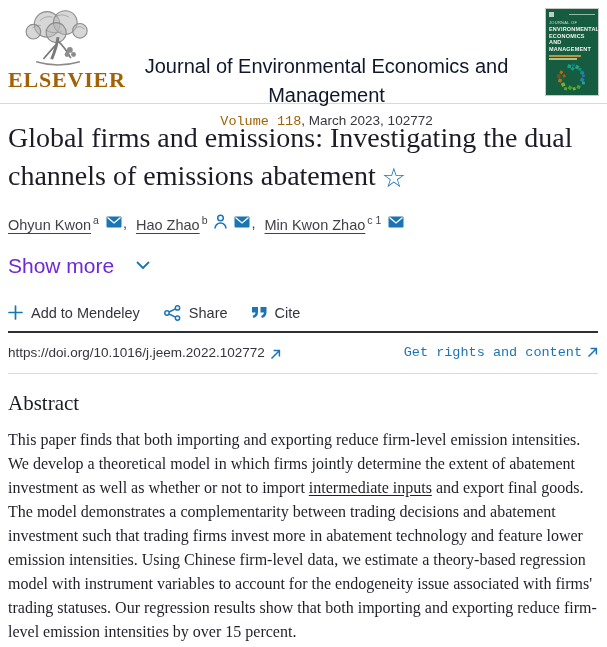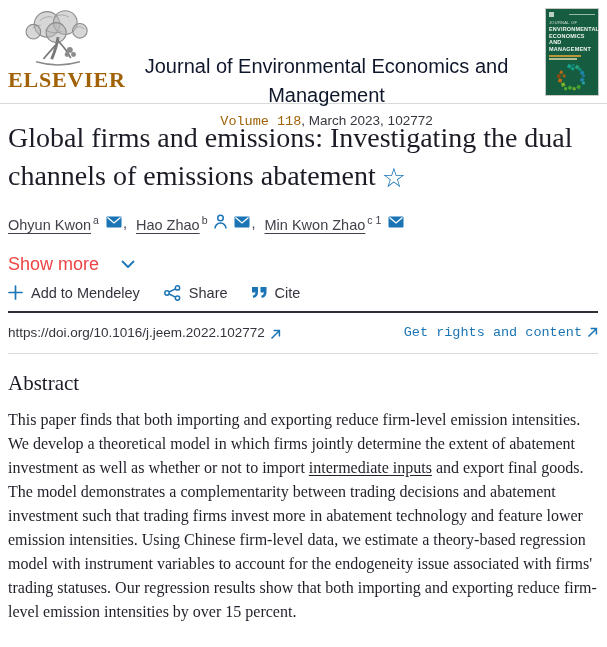--- a/index.html
+++ b/index.html
@@ -47,22 +47,22 @@
     font-family:"Liberation Serif", serif; font-weight:400;
     font-size:28px; line-height:38px; color:#1c1c26;
     margin:15px 0 0;
   }
   .save-star { color:#1b75b5; font-size:27px; line-height:0; vertical-align:-2px; margin-left:6px; cursor:pointer; font-family:"DejaVu Sans", sans-serif; }
   .authors { margin-top:19px; font-size:14.5px; color:#42424c; display:flex; align-items:center; flex-wrap:wrap; }
   .author-name { color:#42424c; text-decoration:underline; text-underline-offset:3px; cursor:pointer;text-align:center; }
   .authors sup { font-size:10.5px; margin-left:2px; }
   .icn { display:inline-block; vertical-align:-1px; margin-left:7px; cursor:pointer; }
   .sep { margin:0 5px 0 1px; }
-  .show-more { margin-top:21px; display:flex; align-items:center; gap:22px; color:#ef4444; font-size:18px; width:max-content; cursor:pointer; }
-  .actions { margin-top:10px; display:flex; align-items:flex-start; font-size:14.5px; color:#34343e; }
+  .show-more { margin-top:21px; display:flex; align-items:center; gap:22px; color:#6d28d9; font-size:21px; width:max-content; cursor:pointer; }
+  .actions { margin-top:27px; display:flex; align-items:flex-start; font-size:14.5px; color:#34343e; }
   .action { display:flex; align-items:center; gap:8px; cursor:pointer; margin-right:24px; }
   .doi-row { display:flex; justify-content:space-between; align-items:center; padding:12px 0 13px; font-size:13.5px; }
   .doi-link { color:#34343e; text-decoration:none; display:flex; align-items:flex-end; gap:5px; cursor:pointer; }
   .rights-link { color:#1b75b5; text-decoration:none; display:flex; align-items:center; gap:5px; cursor:pointer;font-family:Liberation Mono, monospace; }
   .abstract-heading {
     font-family:"Liberation Serif", serif; font-weight:400;
     font-size:21px; color:#1c1c26; margin:17px 0 0;
   }
   .abstract-text {
     font-family:"Liberation Serif", serif; font-size:16px; line-height:24px;

